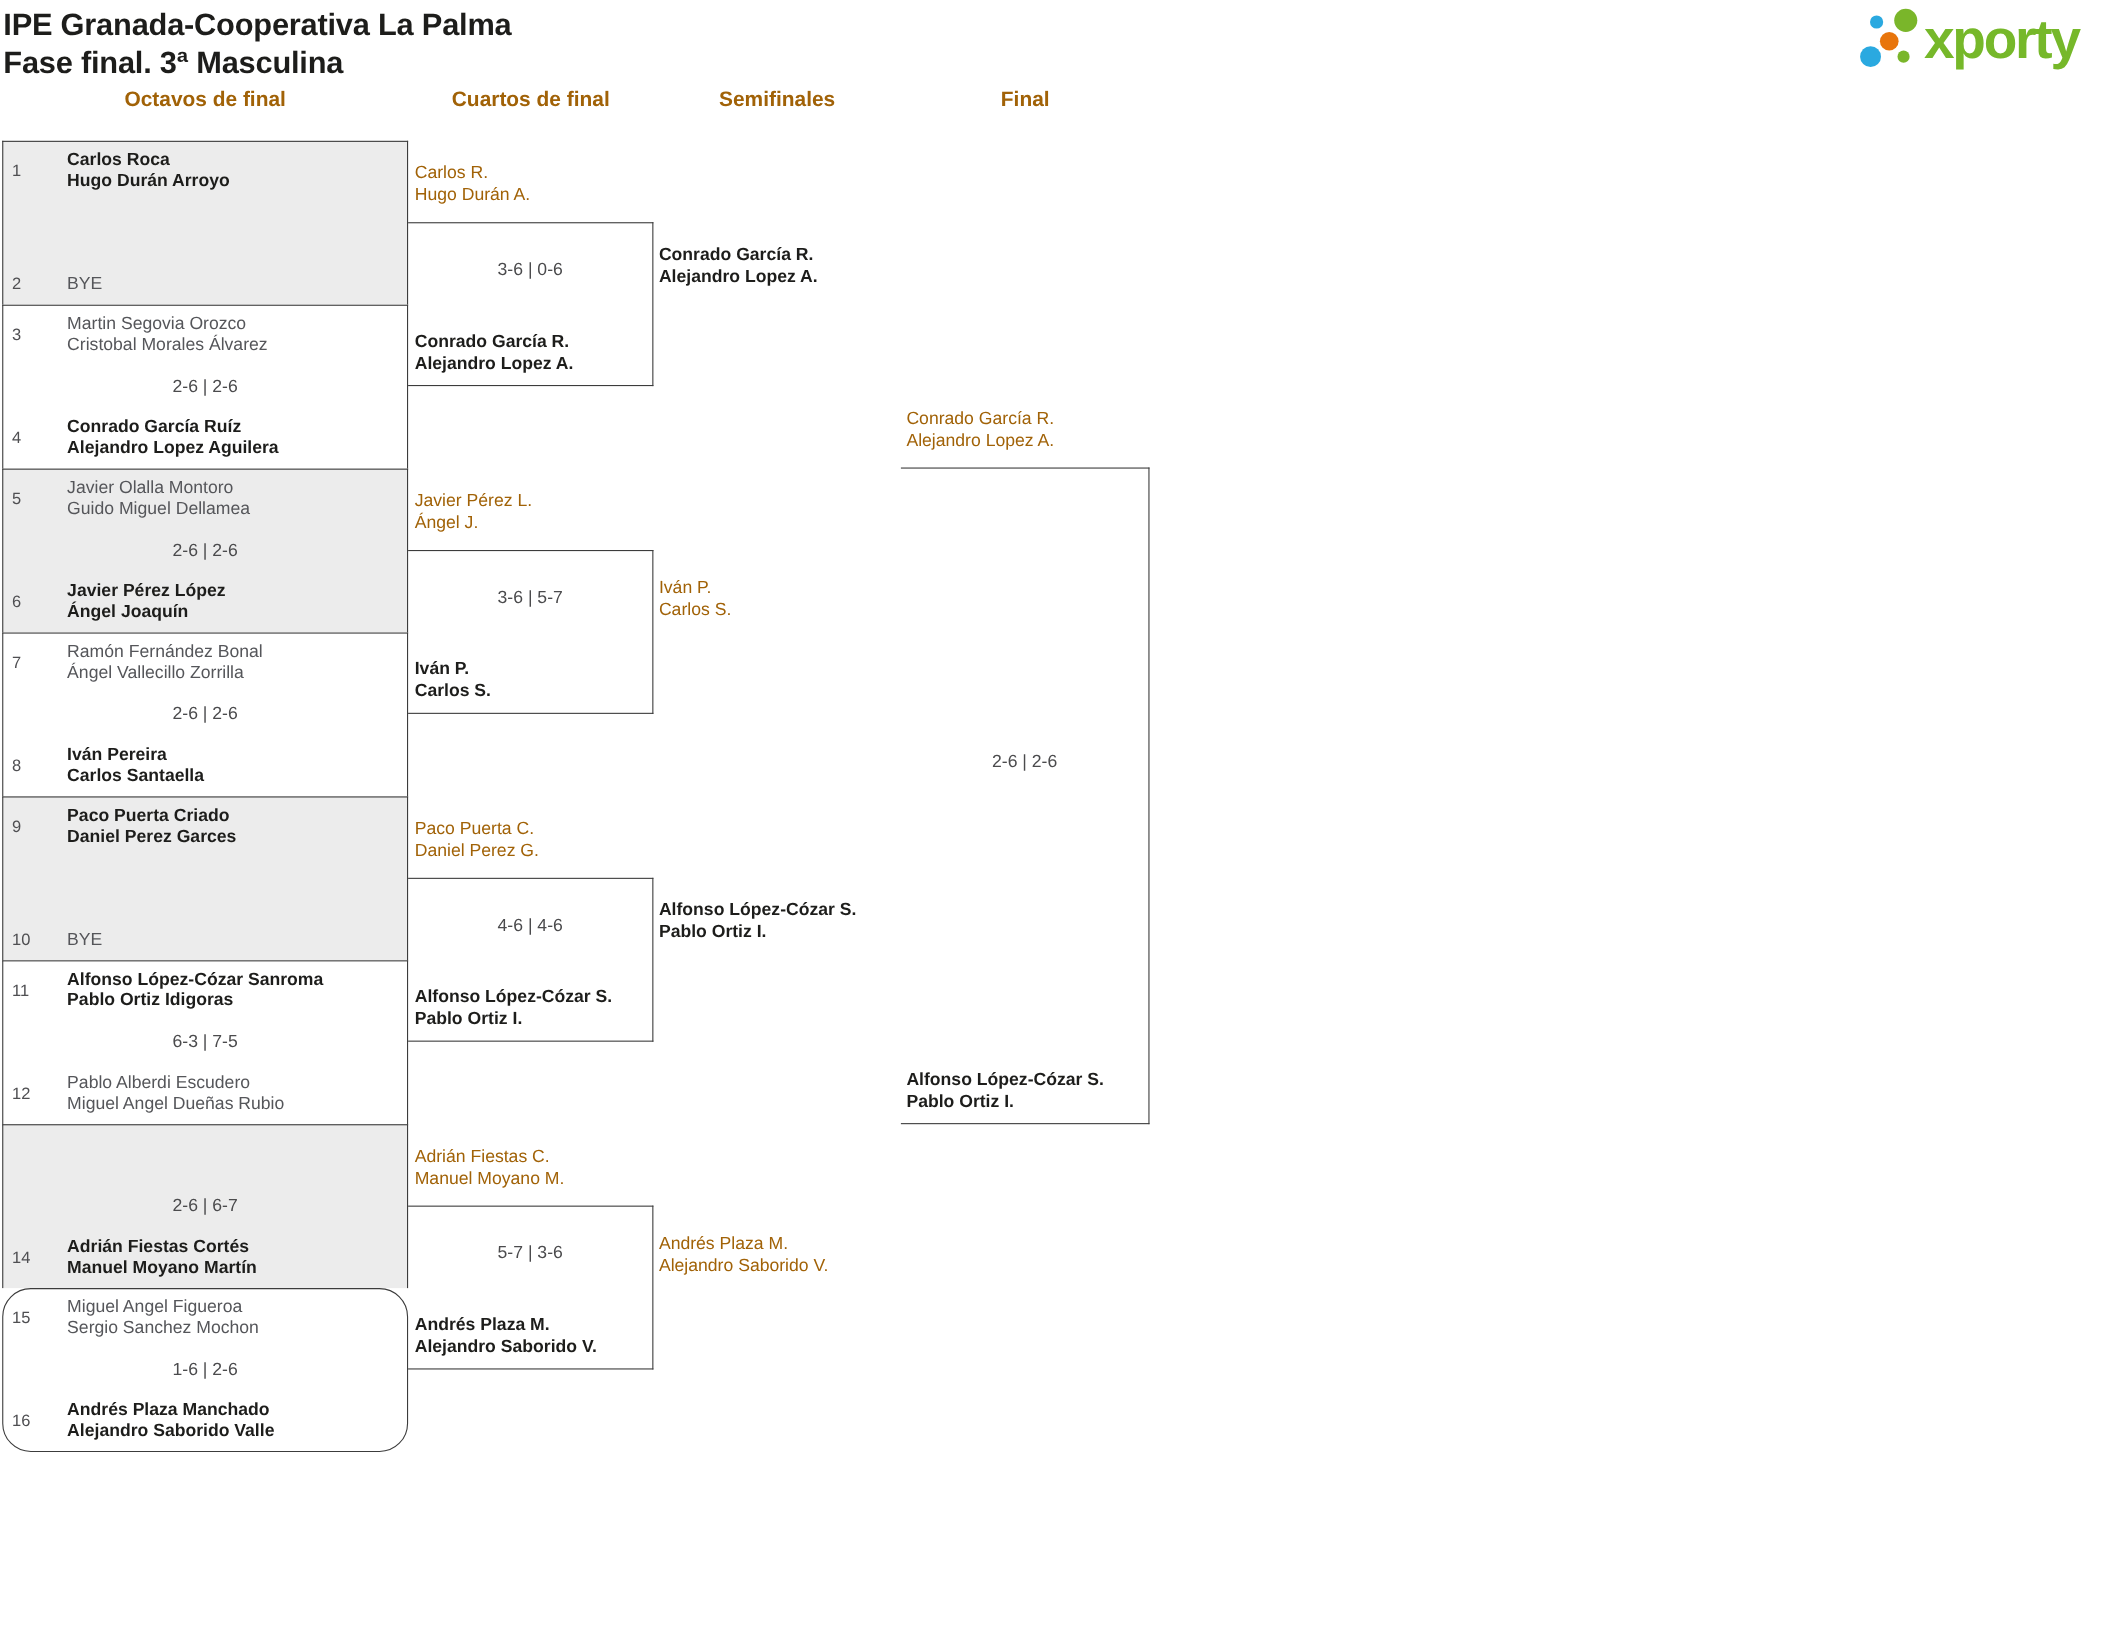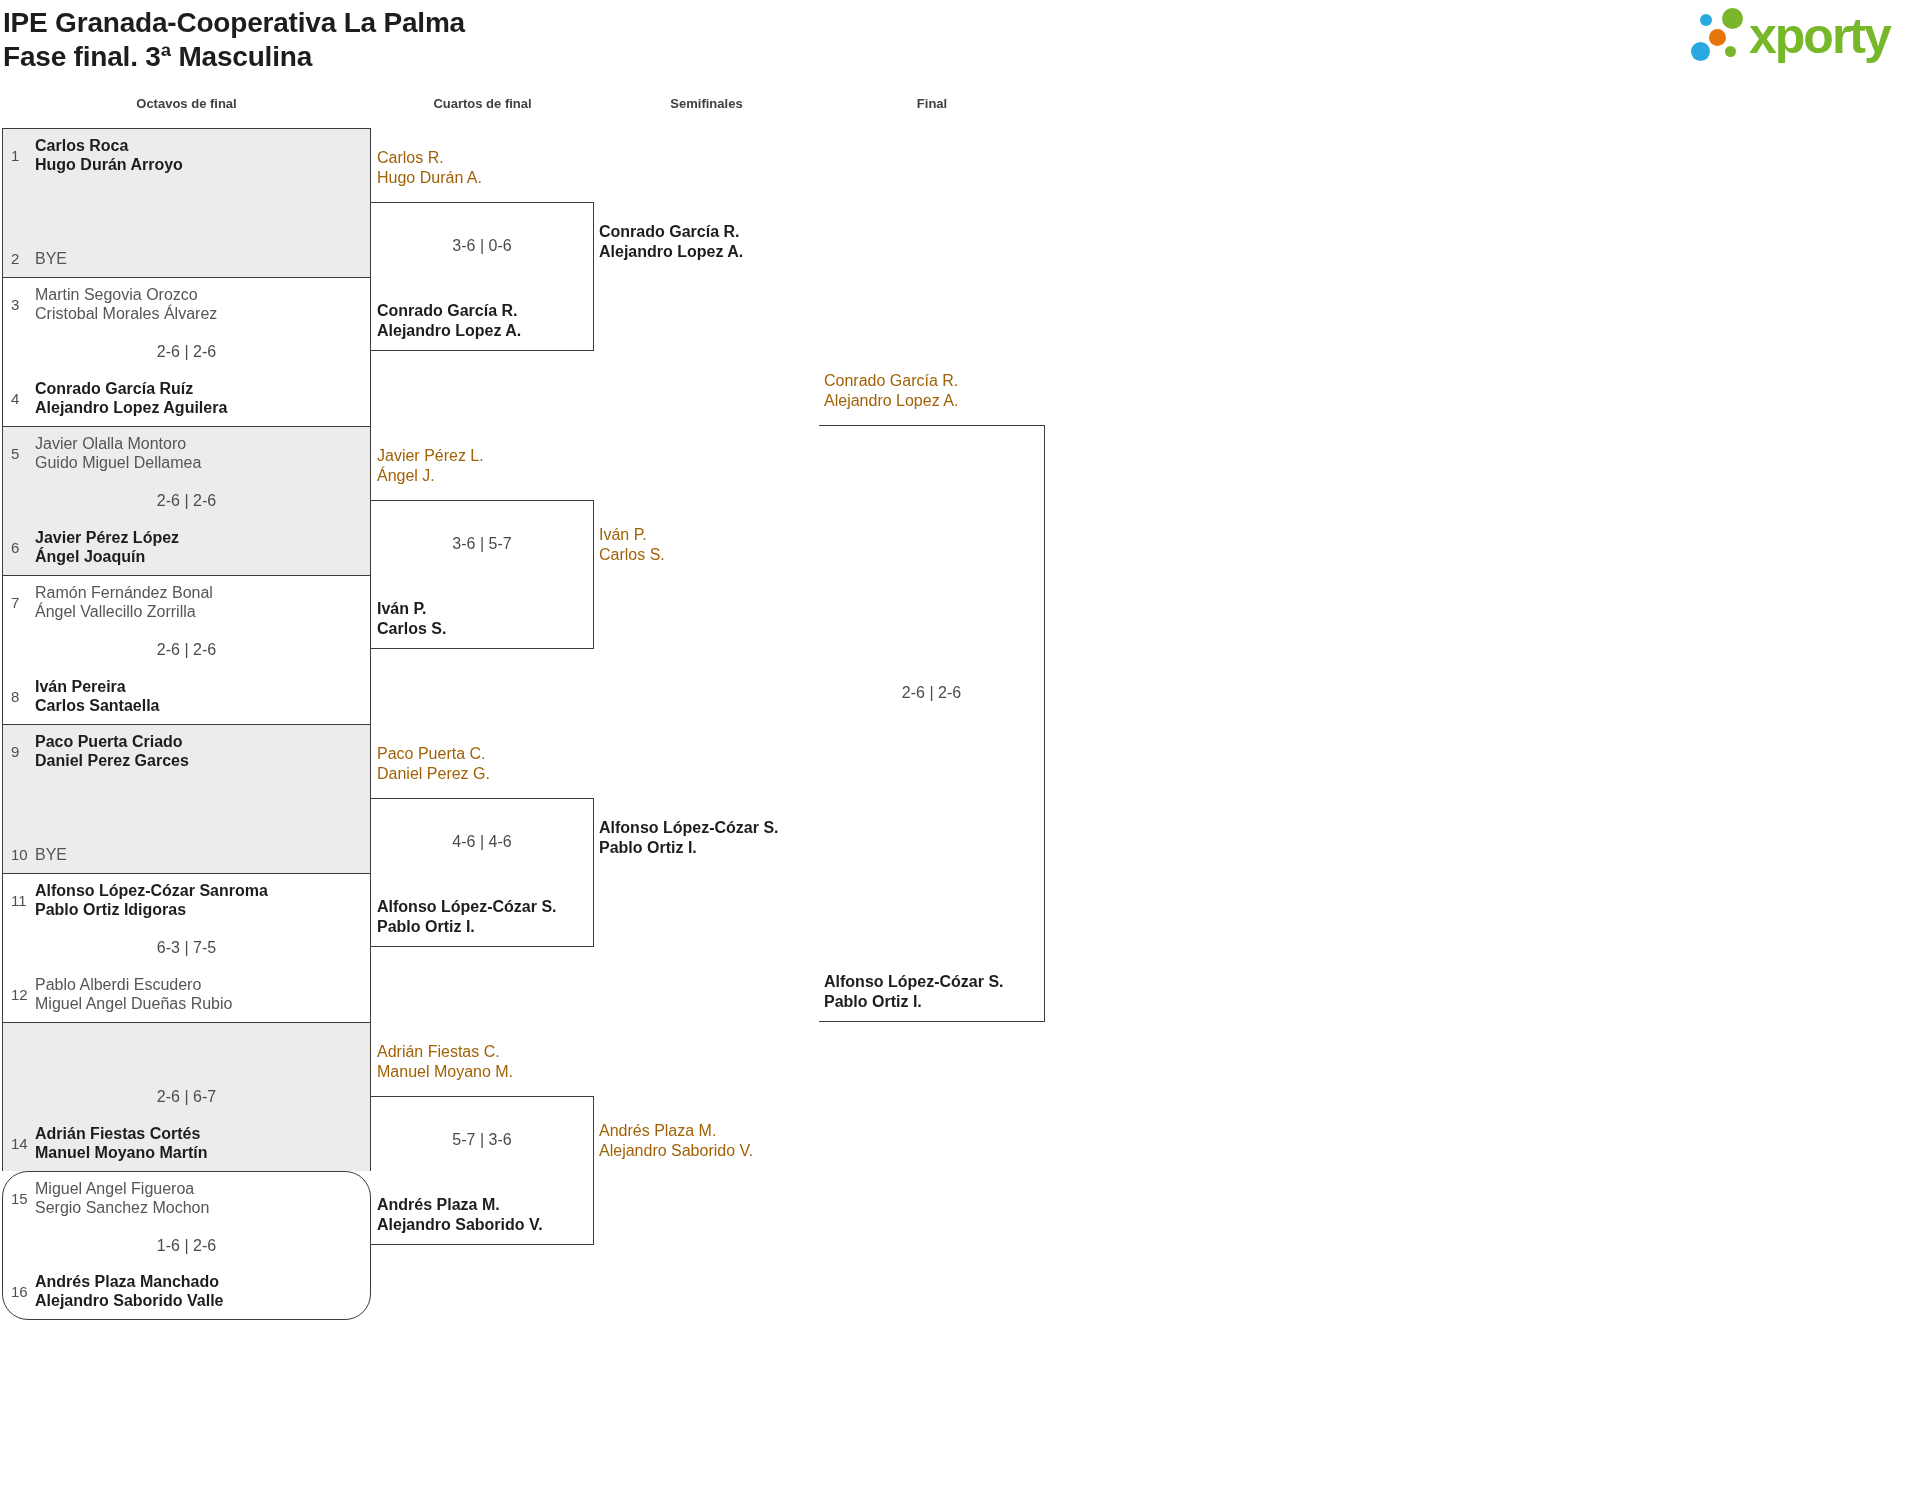--- a/index.html
+++ b/index.html
@@ -14,37 +14,37 @@
   .dot{position:absolute;border-radius:50%;}
   .d-green-big {left:1722px;top:8px; width:21px;height:21px;background:#7ab62a;}
   .d-blue-sm   {left:1700px;top:14px;width:12px;height:12px;background:#2aa9e0;}
   .d-orange    {left:1709px;top:29px;width:17px;height:17px;background:#e8750c;}
   .d-blue-big  {left:1691px;top:42px;width:19px;height:19px;background:#2aa9e0;}
   .d-green-sm  {left:1725px;top:46px;width:11px;height:11px;background:#7ab62a;}
   .logo-text{position:absolute;left:1749px;top:10px;font-size:50px;line-height:52px;
              font-weight:800;letter-spacing:-2px;color:#76b82a;}
 
   
-  .rh{position:absolute;top:96px;font-size:13px;font-weight:600;text-align:center;color:#404040;}
+  .rh{position:absolute;top:80px;font-size:19px;font-weight:600;text-align:center;color:#a16207;}
   .rh1{left:2px;width:369px;} .rh2{left:371px;width:223px;}
   .rh3{left:594px;width:225px;} .rh4{left:819px;width:226px;}
 
   
   .obox{position:absolute;left:2px;width:369px;height:149px;box-sizing:border-box;
         border:1.5px solid #3c3c3c;border-bottom:none;background:#fff;}
   .obox.gray{background:#ececec;}
   .obox.last{border-bottom:1.5px solid #3c3c3c;border-radius:26px;}
   .o1{top:128px}.o2{top:277px}.o3{top:426px}.o4{top:575px}
   .o5{top:724px}.o6{top:873px}.o7{top:1022px}.o8{top:1171px}
 
   .trow{position:absolute;left:8px;right:8px;display:flex;align-items:center;gap:7px;}
   .trow.t{top:7px;} .trow.b{bottom:9px;}
   .seed{min-width:17px;font-size:15px;color:#4f4f52;}
   .names{font-size:16px;line-height:19px;color:#55565a;}
-  .names span{display:block;}
+  .names span{display:block;margin-left:26px;}
   .names.win{font-weight:700;color:#1d1d1b;}
   .oscore{position:absolute;left:0;right:0;top:50%;transform:translateY(-50%);
           text-align:center;font-size:16px;color:#4b4b4d;}
 
   
   .box{position:absolute;box-sizing:border-box;border:1.5px solid #3c3c3c;border-left:none;background:transparent;}
   .qf{left:371px;width:223px;height:149px;}
   .qf1{top:202px}.qf2{top:500px}.qf3{top:798px}.qf4{top:1096px}
   .sf{left:594px;width:225px;height:299px;}
   .sf1{top:276px}.sf2{top:872px}

